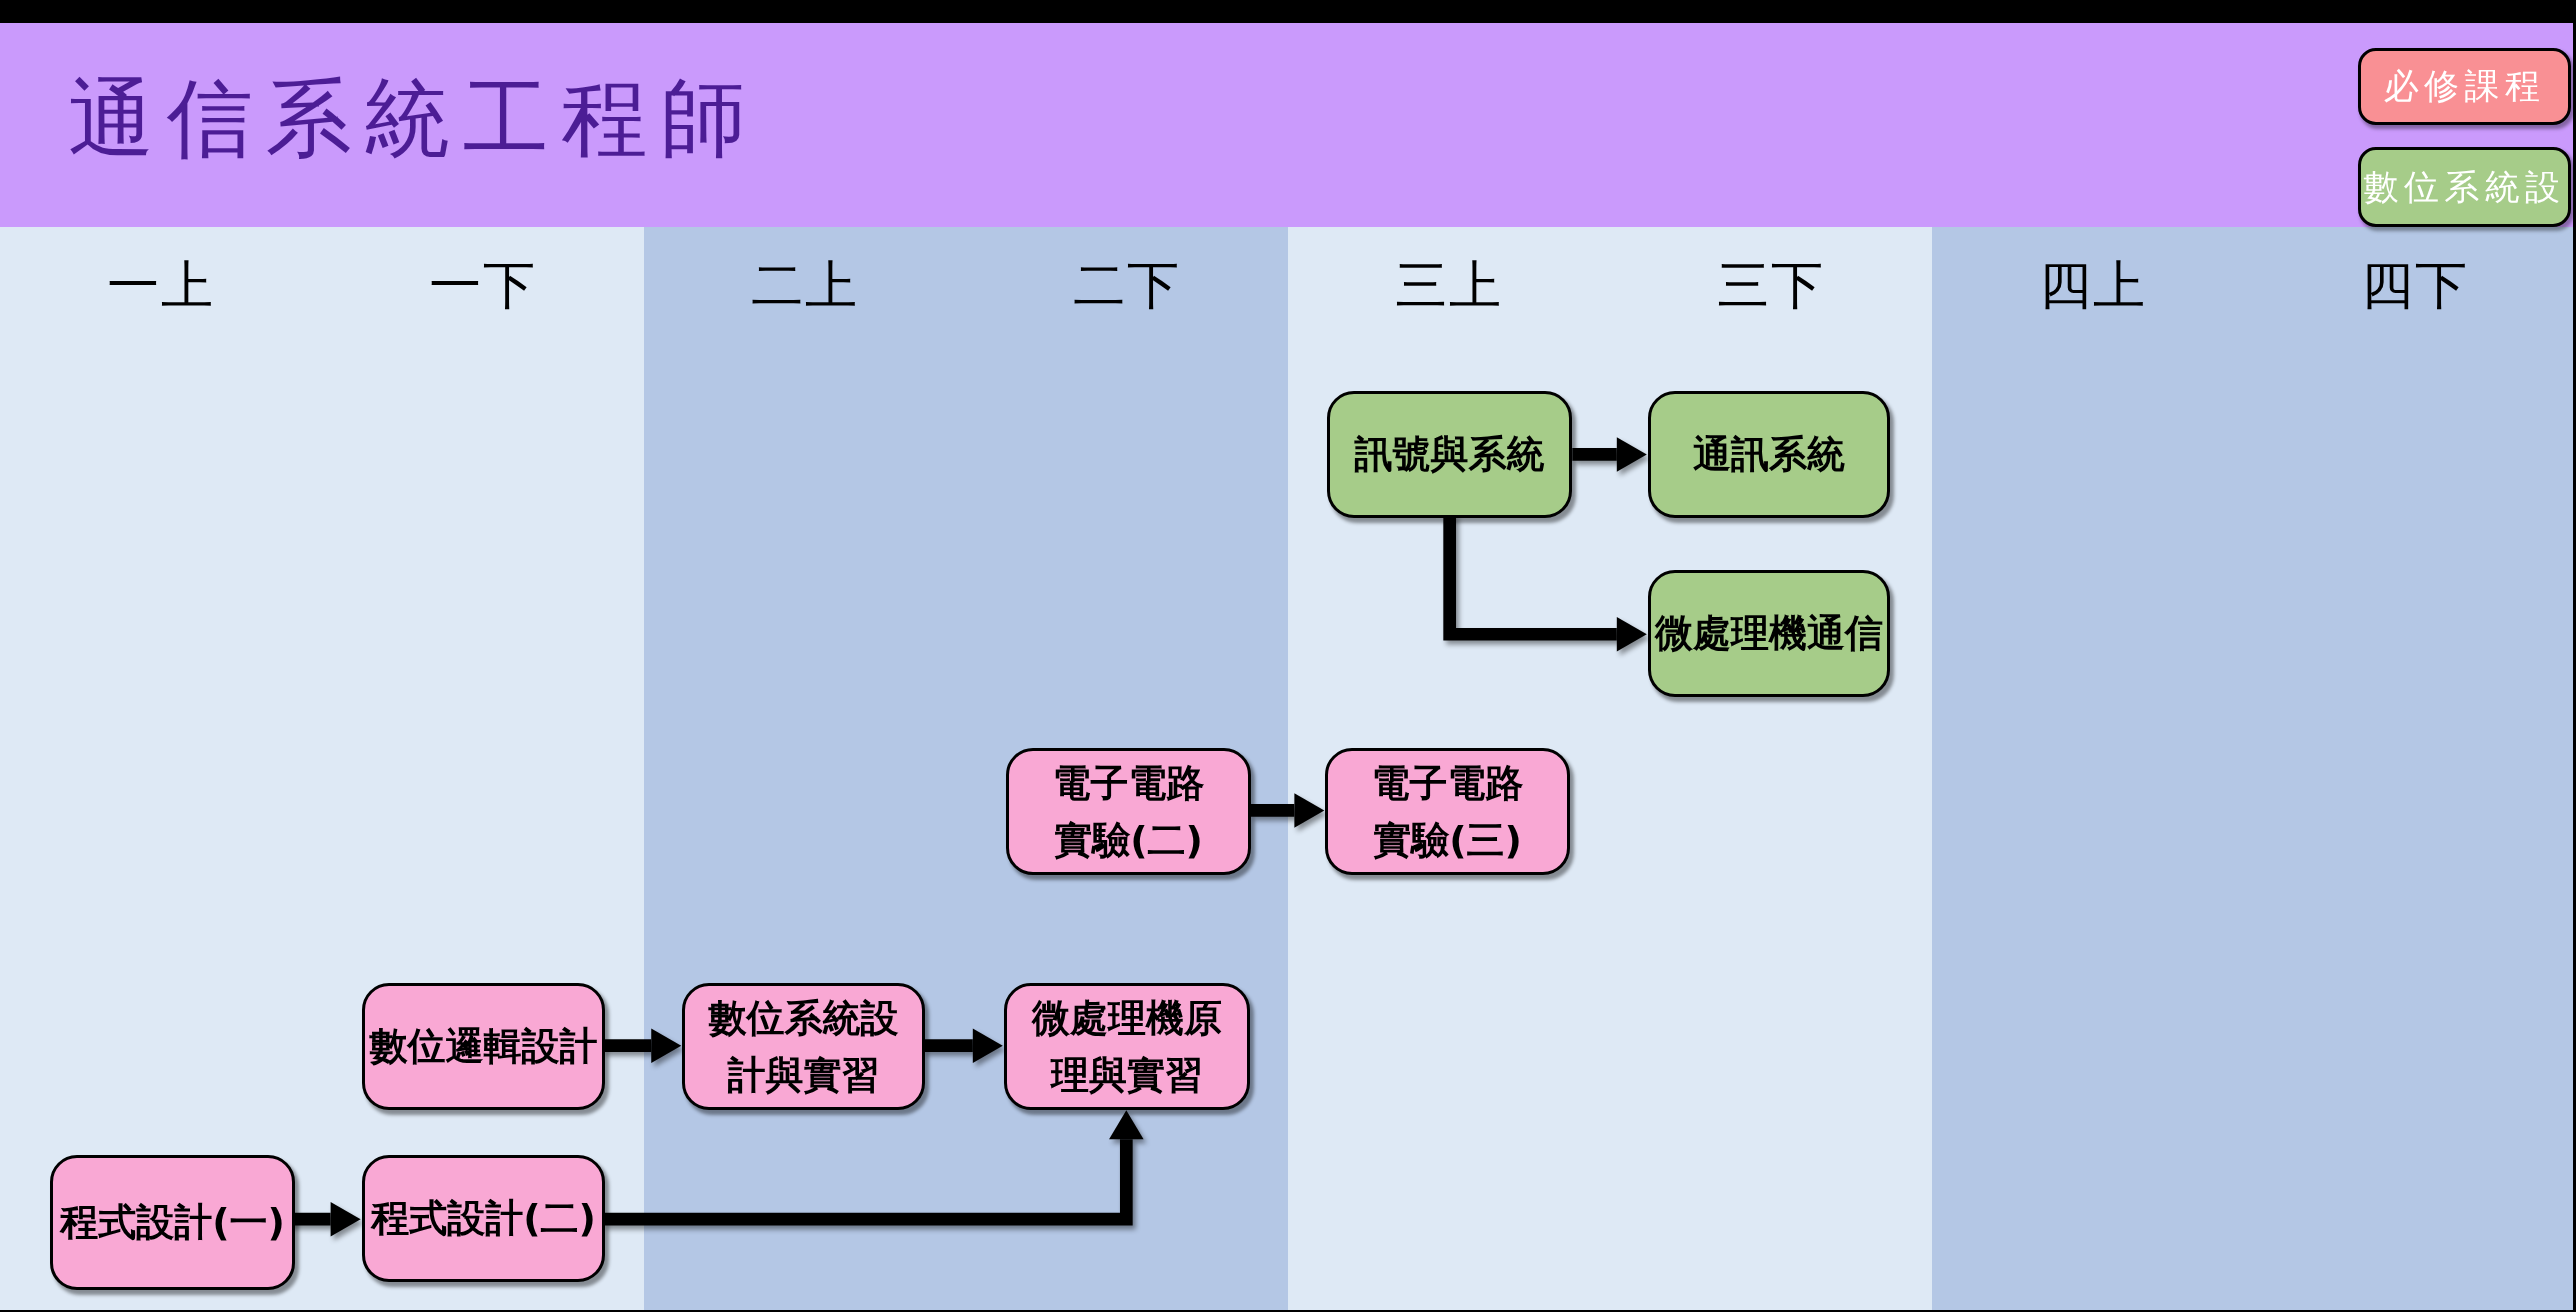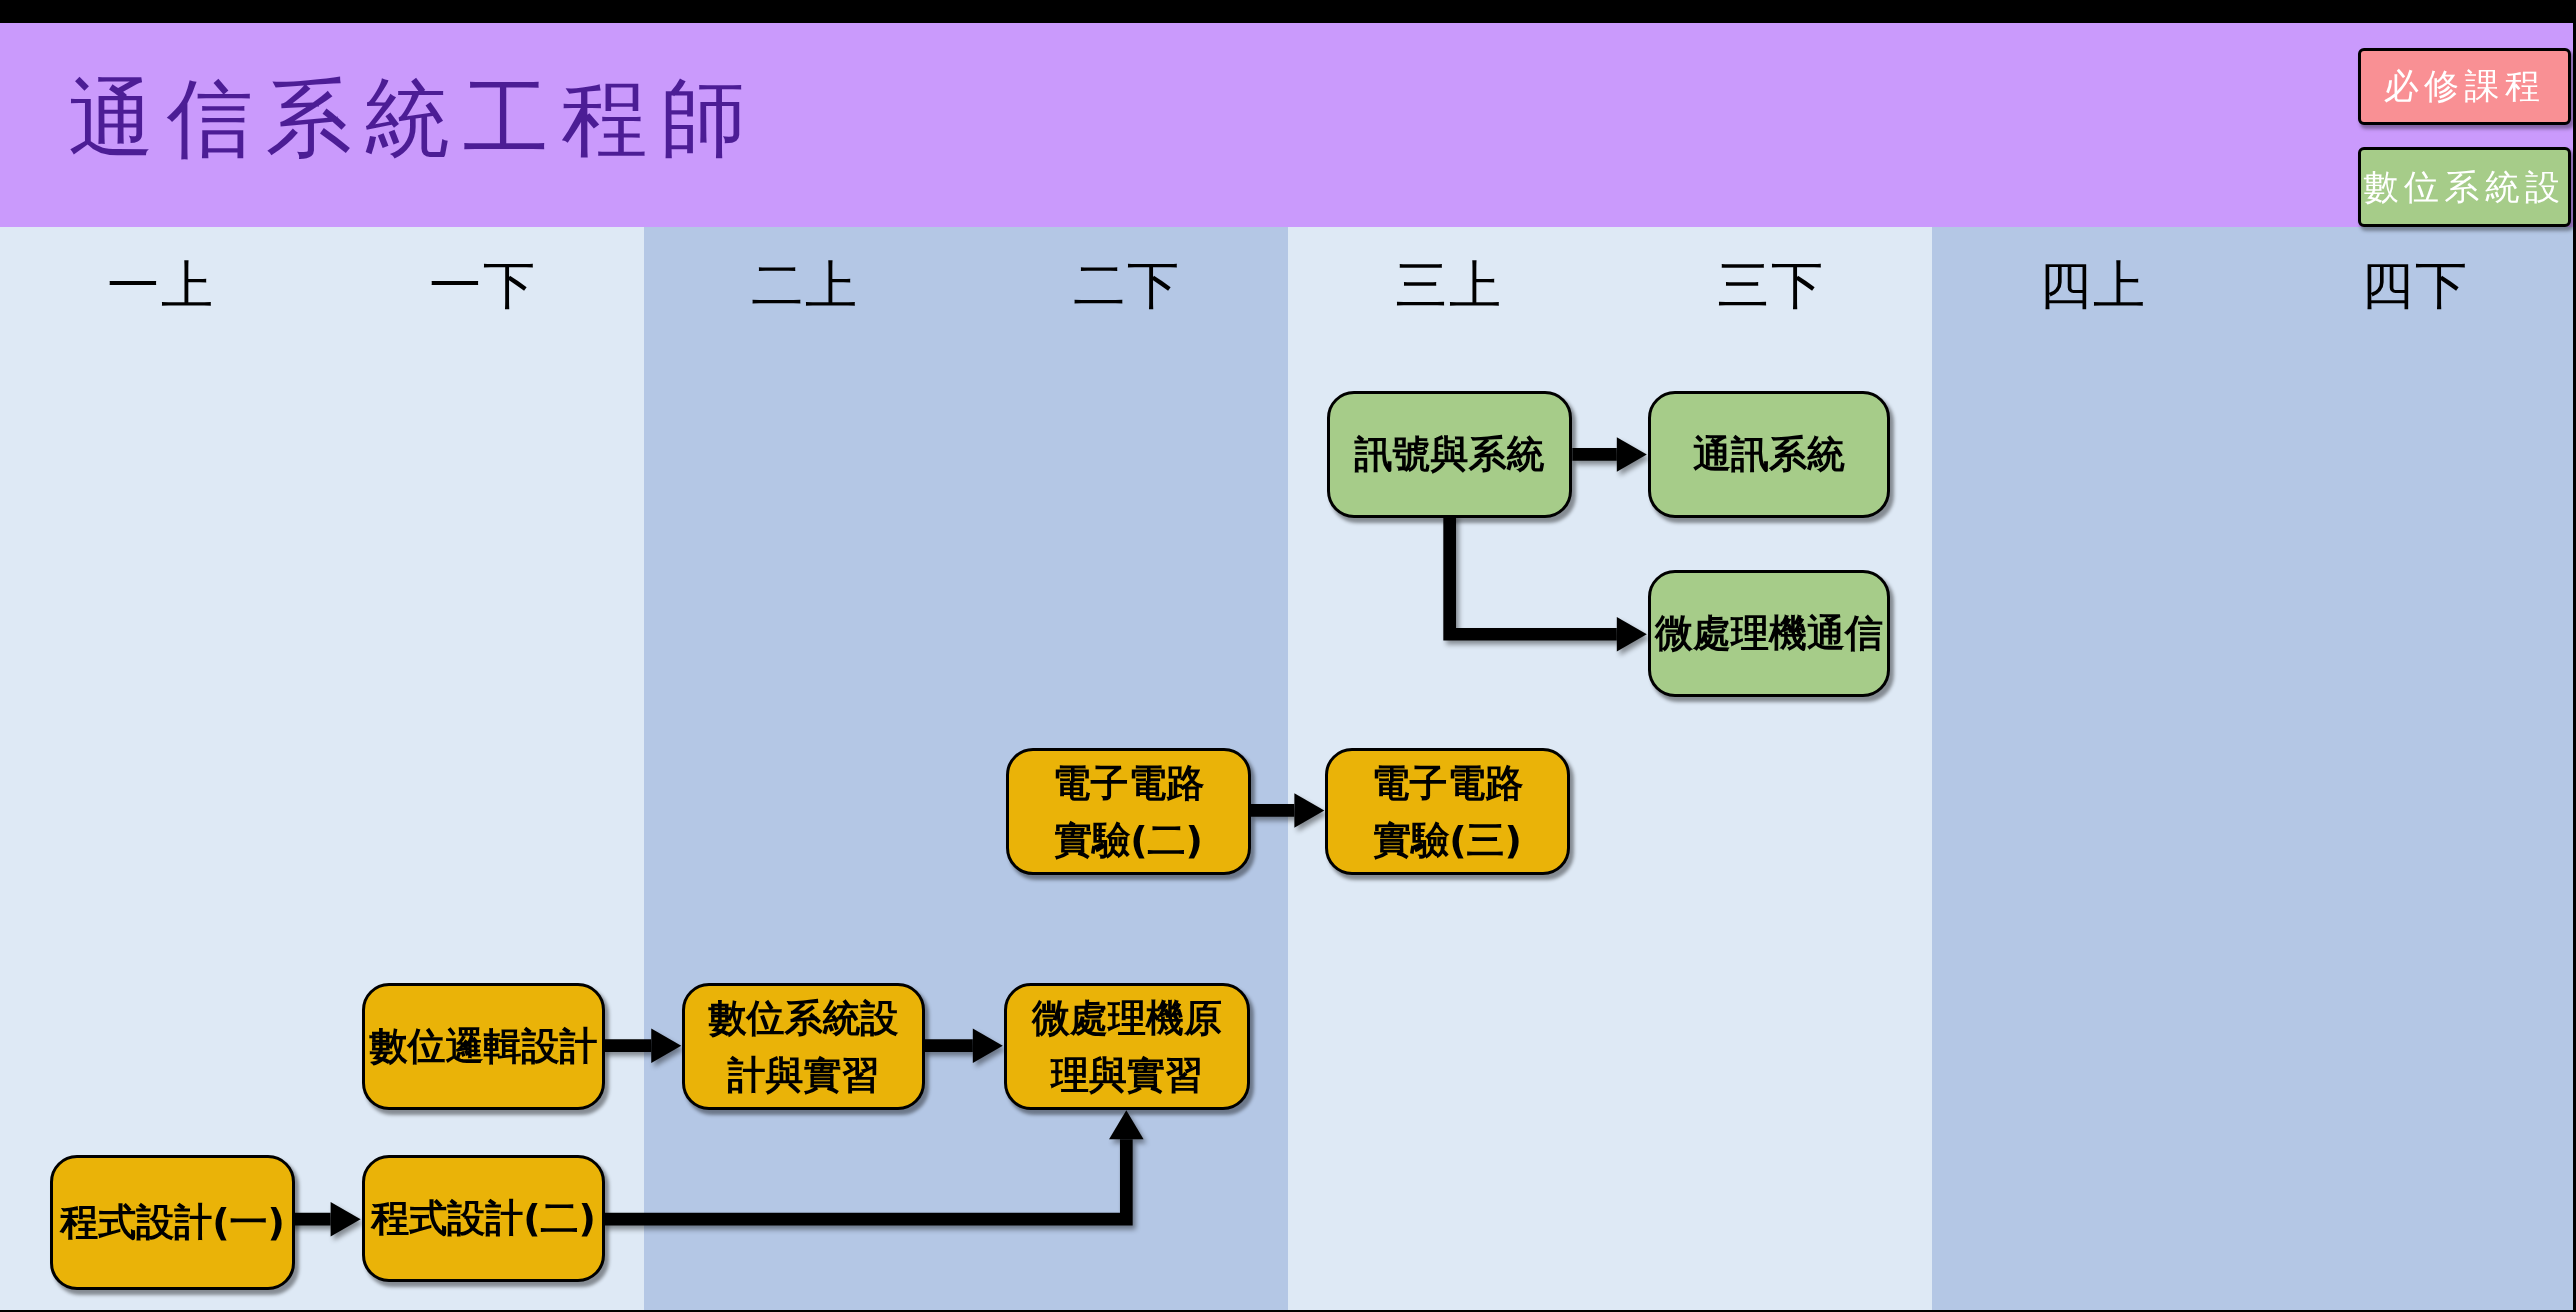--- a/index.html
+++ b/index.html
@@ -11,21 +11,21 @@
   .edge-right { position:absolute; right:0; top:0; width:2.7px; height:1313px; background:#000; z-index:6; }
   .edge-bottom { position:absolute; left:0; bottom:0; width:2576px; height:2.7px; background:#000; z-index:6; }
 
   .header-banner { position:absolute; left:0; top:23px; width:2576px; height:204px; background:#ca9afc; z-index:1; }
   .page-title {
     position:absolute; left:68px; top:38px; color:#4c1d95;
     font-size:86px; letter-spacing:12.7px; white-space:nowrap; font-weight:400;
   }
   .legend-btn {
     position:absolute; left:2358px; width:213px; box-sizing:border-box;
-    border:3.6px solid #000; border-radius:6px;
+    border:3.6px solid #000; border-radius:18px;
     display:flex; align-items:center; justify-content:center;
     color:#fff; font-size:35px; letter-spacing:5.4px; white-space:nowrap;
     box-shadow:2.7px 3.6px 3.6px rgba(0,0,0,0.35);
   }
   .legend-required { top:25.4px; height:77px; background:#f99094; }
   .legend-elective { top:124px; height:80px; background:#a6cc89; }
 
   .grid { position:absolute; left:0; top:227px; width:2576px; height:1085px; z-index:0; }
   .colgroup { position:absolute; top:0; width:644px; height:1085px; }
   .col-light { background:#dee9f5; }
@@ -40,21 +40,21 @@
             filter:drop-shadow(3.6px 4.5px 2.7px rgba(0,0,0,0.4)); }
 
   .course {
     position:absolute; box-sizing:border-box; z-index:4;
     border:3.6px solid #000; border-radius:27px;
     display:flex; flex-direction:column; align-items:center; justify-content:center;
     font-size:38px; font-weight:600; color:#000; text-align:left; line-height:1.5;
     box-shadow:3.6px 4.5px 3.6px rgba(0,0,0,0.4);
   }
   .course .line { display:block; white-space:nowrap; }
-  .required { background:#eab308; }
+  .required { background:#f9a8d4; }
   .elective { background:#a6cc89; }
 </style>
 </head>
 <body>
 
 <div class="stage">
 
   <div class="topbar"></div>
 
   <div class="header-banner">

